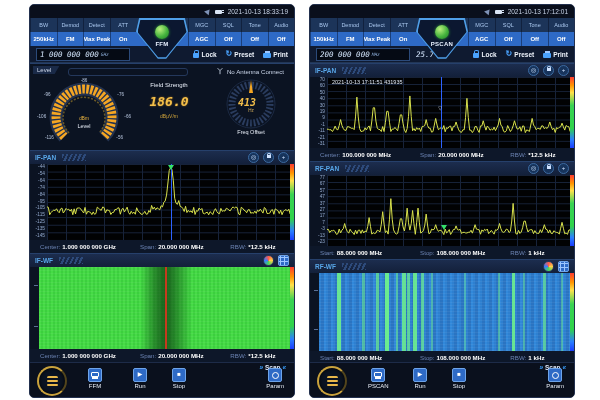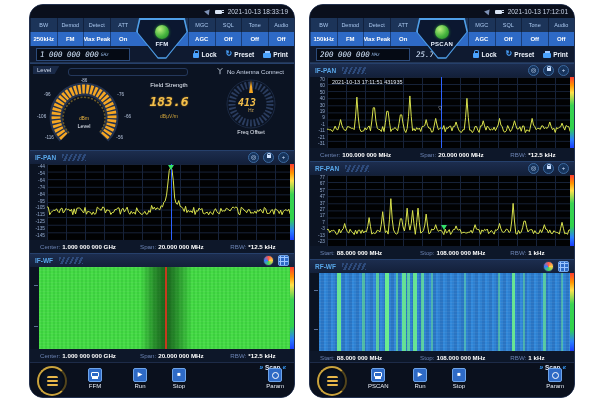--- a/index.html
+++ b/index.html
@@ -1,17 +1,17 @@
 <!DOCTYPE html>
 <html><head>
 <meta charset="utf-8">
 <style>
   html,body{margin:0;padding:0}
   body{width:600px;height:400px;background:#fff;position:relative;font-family:"Liberation Sans",sans-serif;overflow:hidden}
-  .panel{position:absolute;top:4px;width:264px;height:392px;background:#0e1626;border:1px solid #22304e;border-radius:14px;overflow:hidden}
+  .panel{position:absolute;top:4px;width:264px;height:392px;background:#0e1626;border:1px solid #22304e;border-radius:5px;overflow:hidden}
   #panel-left{left:29px}
   #panel-right{left:309px}
 
   
   .statusbar{height:13px;display:flex;justify-content:flex-end;align-items:center;gap:4px;padding:0 6px;background:#0a0f1c;color:#c9d4e8;font-size:6.5px}
   .ic-gps{width:0;height:0;border-left:3px solid transparent;border-right:3px solid transparent;border-bottom:5px solid #7f93b8;transform:rotate(40deg)}
   .ic-plug{width:7px;height:4px;background:#d9e4f5;border-radius:1px;position:relative;margin-right:2px}
   .ic-plug::after{content:"";position:absolute;right:-2px;top:0.5px;width:2px;height:1px;background:#d9e4f5;box-shadow:0 2px 0 #d9e4f5}
 
   
@@ -194,21 +194,21 @@
           </svg></span>
         <span>No Antenna Connect</span>
       </div>
       <div class="gaugewrap"><svg width="96" height="66">
           <path d="M28.2 59.8 A28 28 0 1 1 67.8 59.8" fill="none" stroke="#23324f" stroke-width="13"></path>
           <path d="M28.2 59.8 A28 28 0 1 1 67.8 59.8" fill="none" stroke="#f5a623" stroke-width="9" stroke-dasharray="2.6 1.4"></path>
           <path d="M33 56 A21 21 0 1 1 63 56" fill="none" stroke="#6b5a26" stroke-width="1.5" stroke-dasharray="2 1.5"></path>
         </svg><span class="gtick t0">-116</span><span class="gtick t1">-106</span><span class="gtick t2">-96</span><span class="gtick t3">-86</span><span class="gtick t4">-76</span><span class="gtick t5">-66</span><span class="gtick t6">-56</span><div class="gunit">dBm</div><div class="glabel">Level</div></div>
       <div class="fieldwrap">
         <div class="field-label">Field Strength</div>
-        <div class="field-value">183.6</div>
+        <div class="field-value">186.0</div>
         <div class="field-unit">dBμV/m</div>
       </div>
       <div class="offsetwrap"><svg width="70" height="52">
           <circle cx="35" cy="27" r="24" fill="none" stroke="#1c2a44" stroke-width="1"></circle>
           <circle cx="35" cy="27" r="19" fill="none" stroke="#2a3c5e" stroke-width="7" stroke-dasharray="1.8 1.8"></circle>
           <polygon points="35,3 33,16 37,16" fill="#f5a623"></polygon>
         </svg><div class="oval">413</div><div class="ounit">Hz</div><div class="olabel">Freq Offset</div></div>
     </div>
     <div class="section">
       <div class="sec-head">

